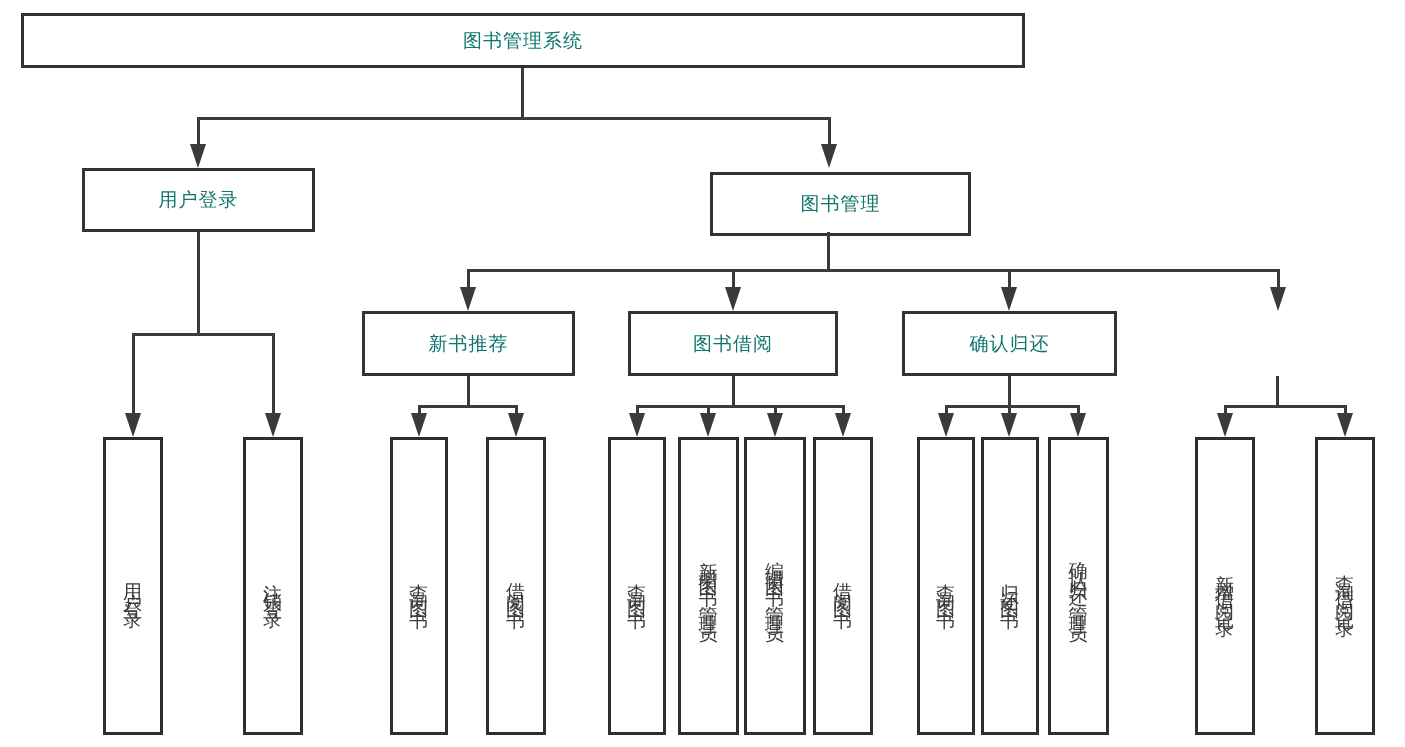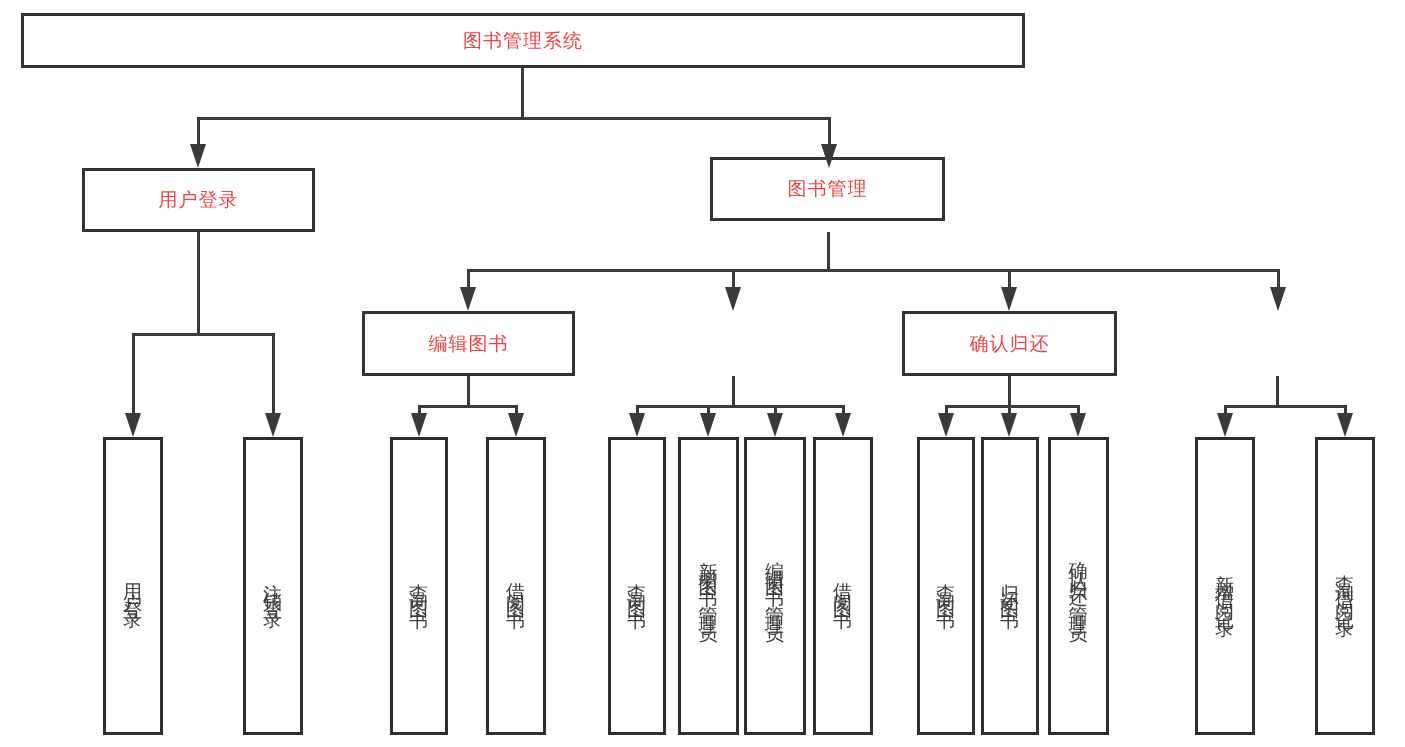--- a/index.html
+++ b/index.html
@@ -9,21 +9,21 @@
     background:#ffffff;
     overflow:hidden;
     font-family:"Liberation Sans","DejaVu Sans",sans-serif;
   }
   .node{
     position:absolute;
     box-sizing:border-box;
     border:3px solid #333333;
     background:#ffffff;
     display:flex;align-items:center;justify-content:center;
-    color:#ef4444;
+    color:#0f766e;
     font-size:19px;
     letter-spacing:1px;
     white-space:nowrap;
   }
   .leaf{
     position:absolute;
     top:437px;height:298px;
     box-sizing:border-box;
     border:3px solid #2e2e2e;
     background:#ffffff;
@@ -59,26 +59,29 @@
 
 <div class="stage">
 
   <div class="node" style="left:21px;top:13px;width:1004px;height:55px;">
     <span>图书管理系统</span>
   </div>
 
   <div class="node" style="left:82px;top:168px;width:233px;height:64px;">
     <span>用户登录</span>
   </div>
-  <div class="node" style="left:710px;top:157px;width:235px;height:64px;">
+  <div class="node" style="left:710px;top:172px;width:261px;height:64px;">
     <span>图书管理</span>
   </div>
 
   <div class="node" style="left:362px;top:311px;width:213px;height:65px;">
-    <span>编辑图书</span>
+    <span>新书推荐</span>
+  </div>
+  <div class="node" style="left:628px;top:311px;width:210px;height:65px;">
+    <span>图书借阅</span>
   </div>
   <div class="node" style="left:902px;top:311px;width:215px;height:65px;">
     <span>确认归还</span>
   </div>
 
   <div class="leaf" style="left:103px;width:60px;">
     <span class="vtxt">用户登录</span>
   </div>
   <div class="leaf" style="left:243px;width:60px;">
     <span class="vtxt">注销登录</span>

